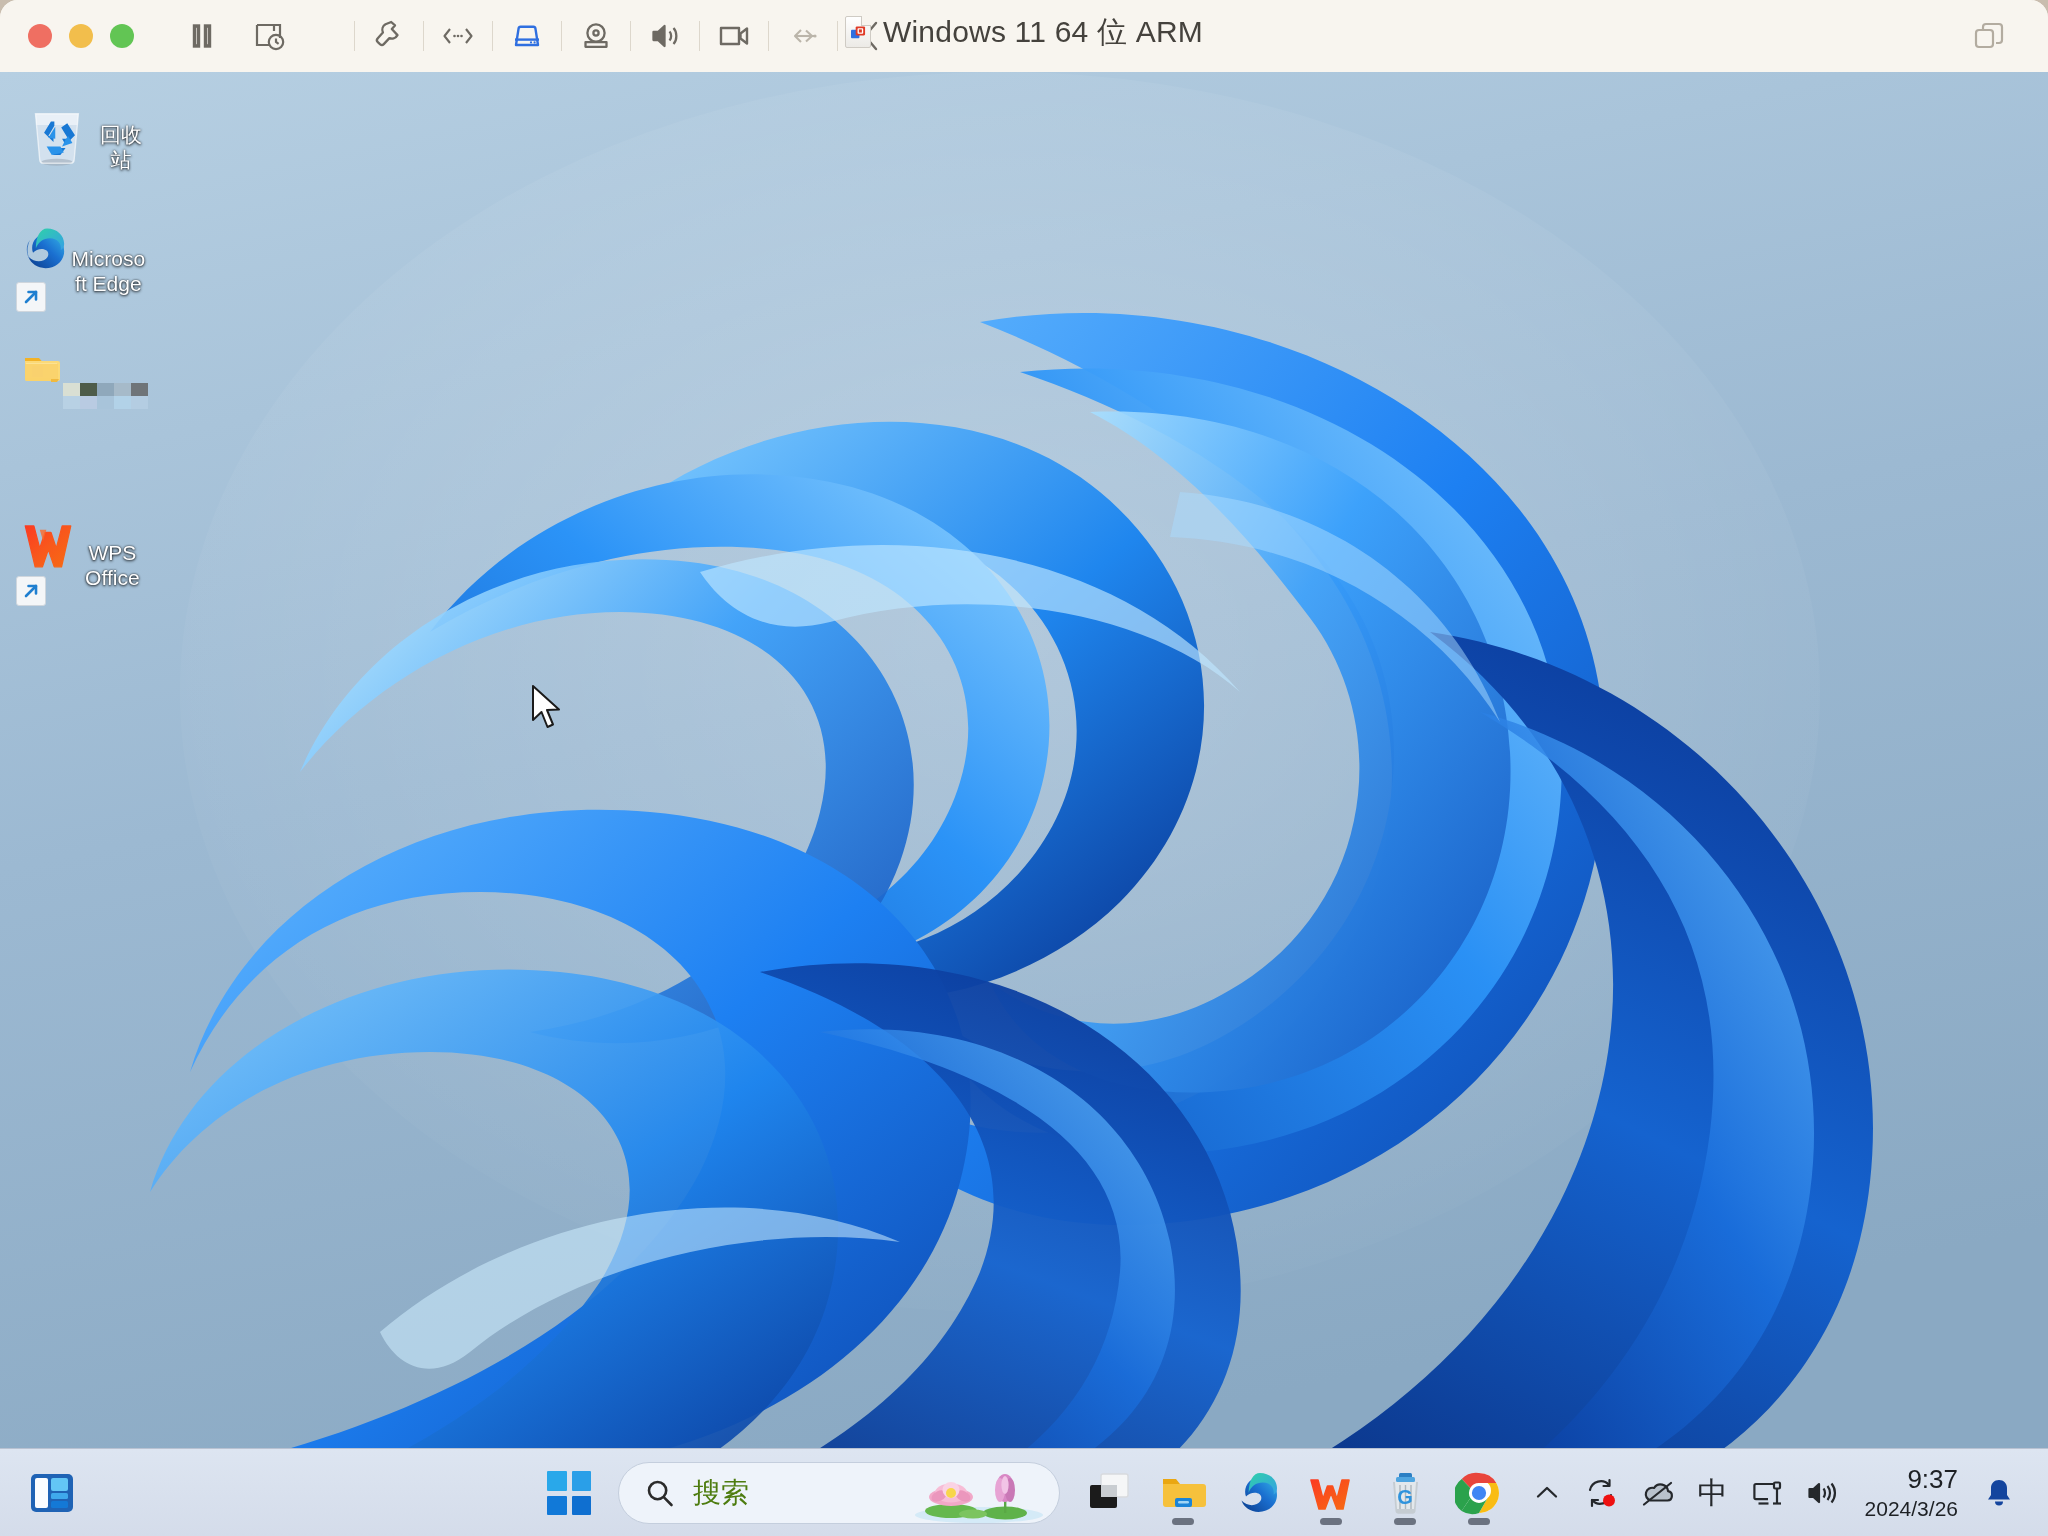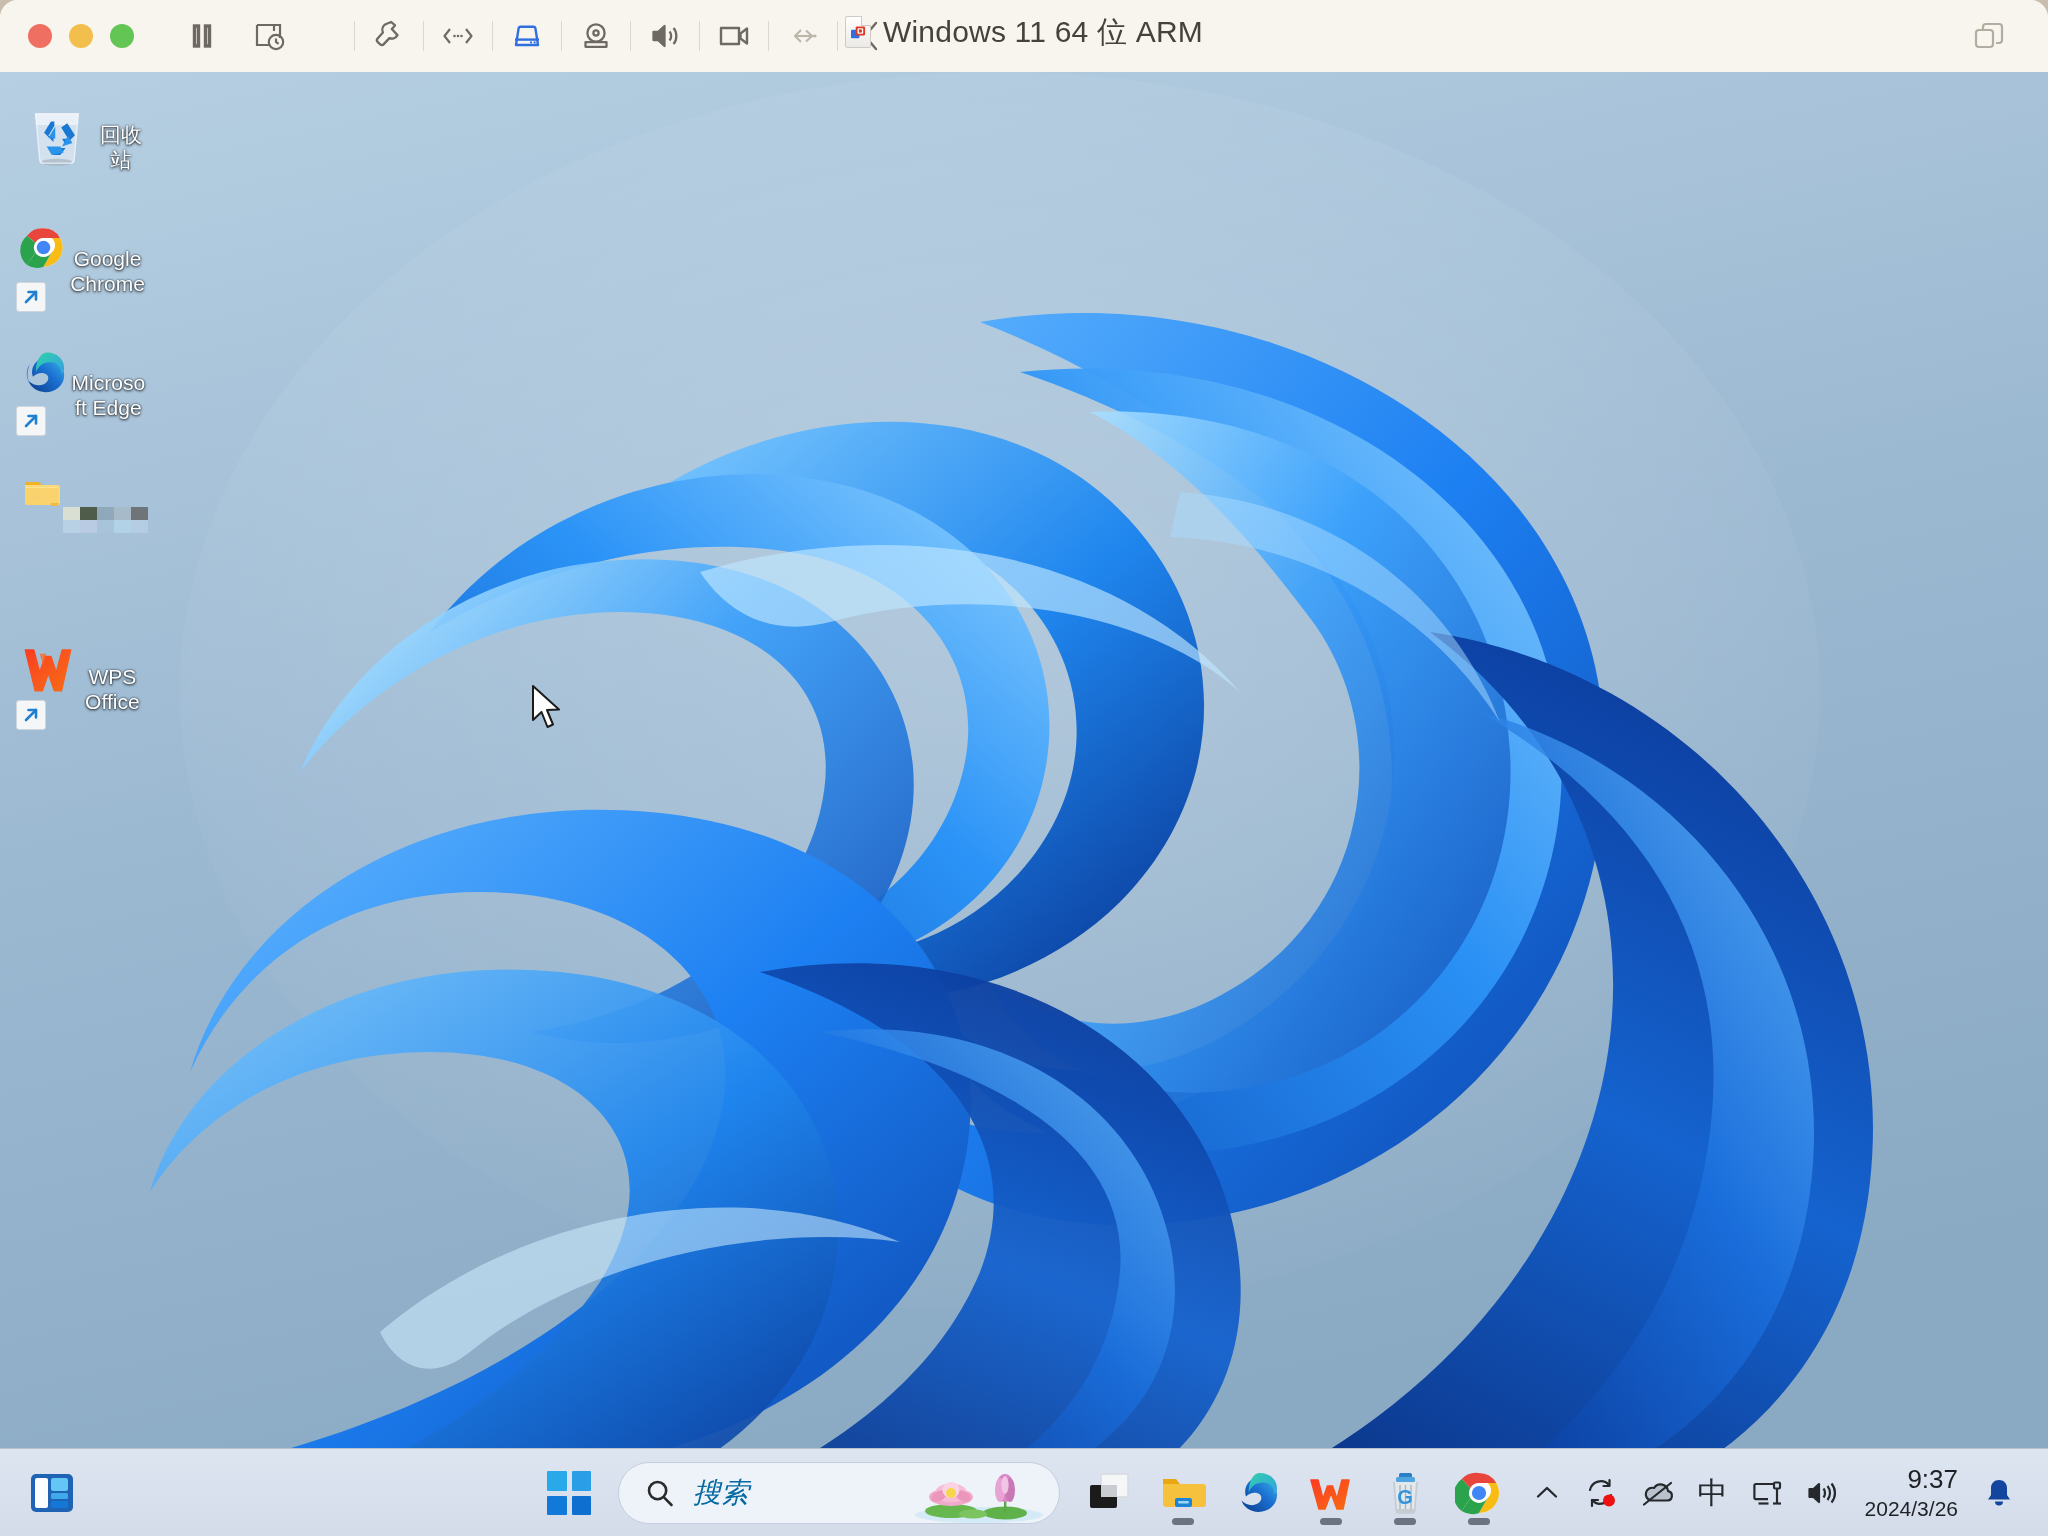--- a/index.html
+++ b/index.html
@@ -125,21 +125,21 @@
   .win-logo { width:44px; height:44px; display:grid; grid-template-columns:1fr 1fr; grid-template-rows:1fr 1fr; gap:5px; }
   .win-logo i { display:block; border-radius:1px; }
 
   #searchbox {
     width:442px; height:62px; margin:0 12px;
     background:#eef3fa; border:1px solid #c4cedd; border-radius:31px;
     display:flex; align-items:center; position:relative; overflow:hidden;
   }
   #search-icon { margin-left:26px; color:#2b2b2b; display:flex; }
   #search-text {
-    margin-left:18px; font-size:28px; color:#0369a1;font-style:italic;
+    margin-left:18px; font-size:28px; color:#4d7c0f;
   }
   #search-art { position:absolute; right:10px; bottom:0px; width:140px; height:54px; }
 
   .tb-app { width:74px; height:70px; display:flex; align-items:center; justify-content:center; position:relative; }
   .tb-app .art { width:48px; height:48px; position:relative; }
   .tb-app .runbar {
     position:absolute; bottom:3px; left:50%; transform:translateX(-50%);
     width:22px; height:7px; border-radius:4px; background:#6b7280;
   }
 
@@ -380,40 +380,20 @@
               <path d="M41 31l-8 13 8 1V38z"></path>
               <path d="M53 46l-4 8 12-4-5-8z"></path>
               <path d="M31 54l6 10 14-3-4-7z"></path>
             </g>
             <path d="M18 16h50l-5 54a4 4 0 0 1-4 3.6H27a4 4 0 0 1-4-3.6z" fill="none" stroke="#ffffff" stroke-width="1.6" opacity="0.6"></path>
           </svg>
         </div>
         <div class="dicon-label">回收站</div>
       </div>
 
-      <div class="dicon">
-        <div class="dicon-art">
-          <svg viewBox="0 0 86 86">
-            <circle cx="43" cy="43" r="35" fill="#fff"></circle>
-            <path d="M43 8a35 35 0 0 1 30.3 17.5H43a17.5 17.5 0 0 0-15.1 8.7L12.9 21.6A35 35 0 0 1 43 8z" fill="#e8453c"></path>
-            <path d="M12.9 21.6 27.9 34.2A17.5 17.5 0 0 0 28 52l-15.2 23A35 35 0 0 1 12.9 21.6z" fill="#2ba24c"></path>
-            <path d="M73.3 25.5A35 35 0 0 1 43 78l15-26A17.5 17.5 0 0 0 58 25.5z" fill="#f9bc15"></path>
-            <path d="M12.8 75 28 52a17.5 17.5 0 0 0 30-0.1L43 78a35 35 0 0 1-30.2-3z" fill="#2ba24c"></path>
-            <circle cx="43" cy="43" r="15.5" fill="#fff"></circle>
-            <circle cx="43" cy="43" r="12.4" fill="#4086f4"></circle>
-          </svg>
-          <span class="shortcut-badge">
-            <svg width="20" height="20" viewBox="0 0 20 20" fill="none" stroke="#1f7fd0" stroke-width="2.6" stroke-linecap="round" stroke-linejoin="round">
-              <path d="M5 15 15 5"></path>
-                <path d="M7.5 5H15v7.5"></path>
-            </svg>
-          </span>
-        </div>
-        <div class="dicon-label">Google Chrome</div>
-      </div>
 
       <div class="dicon">
         <div class="dicon-art">
           <svg viewBox="0 0 86 86">
             <defs>
               <linearGradient id="edA" x1="0" y1="1" x2="1" y2="0">
                 <stop offset="0" stop-color="#0b3c8c"></stop>
                   <stop offset="0.55" stop-color="#1a6fd0"></stop>
                   <stop offset="1" stop-color="#36b7e8"></stop>
               </linearGradient>

